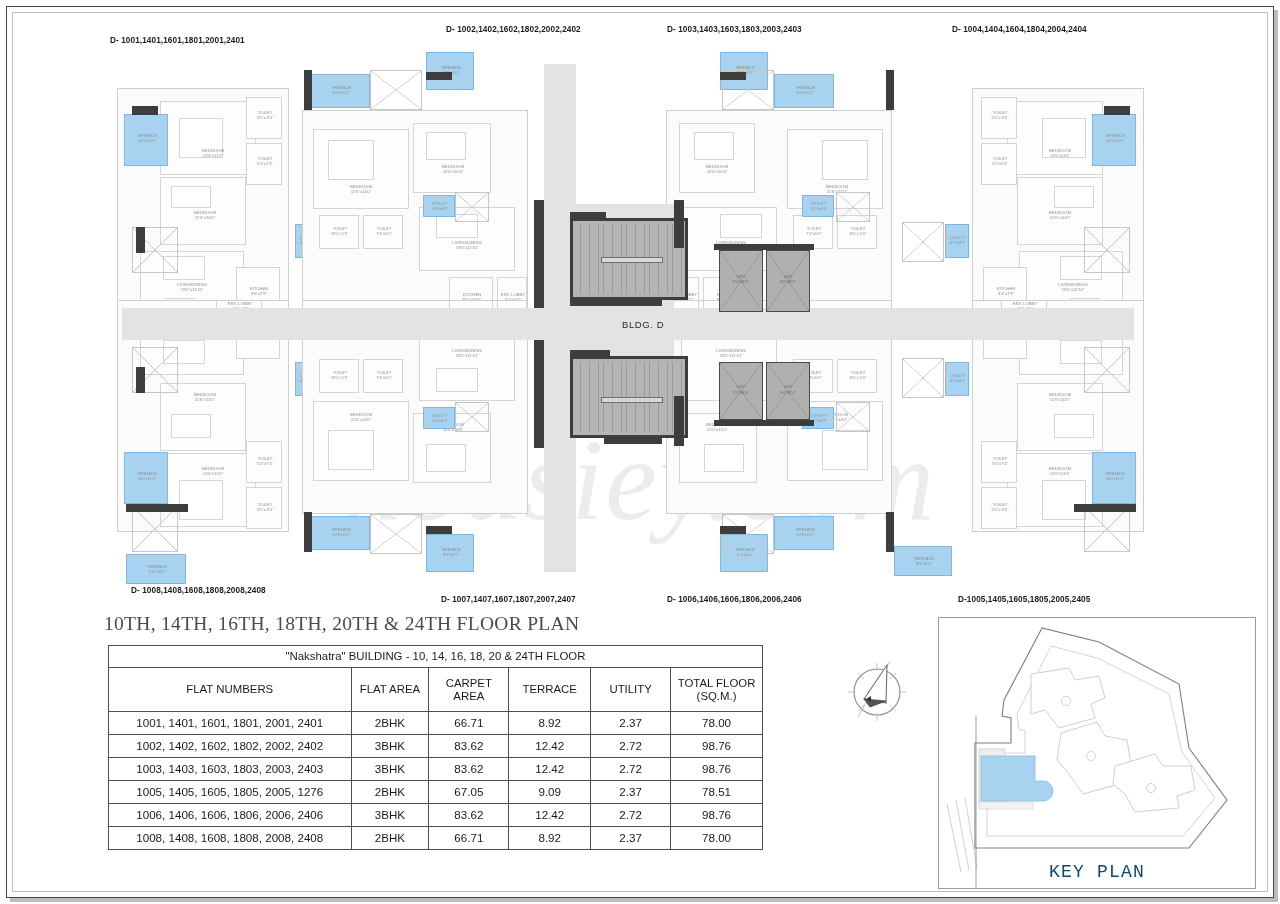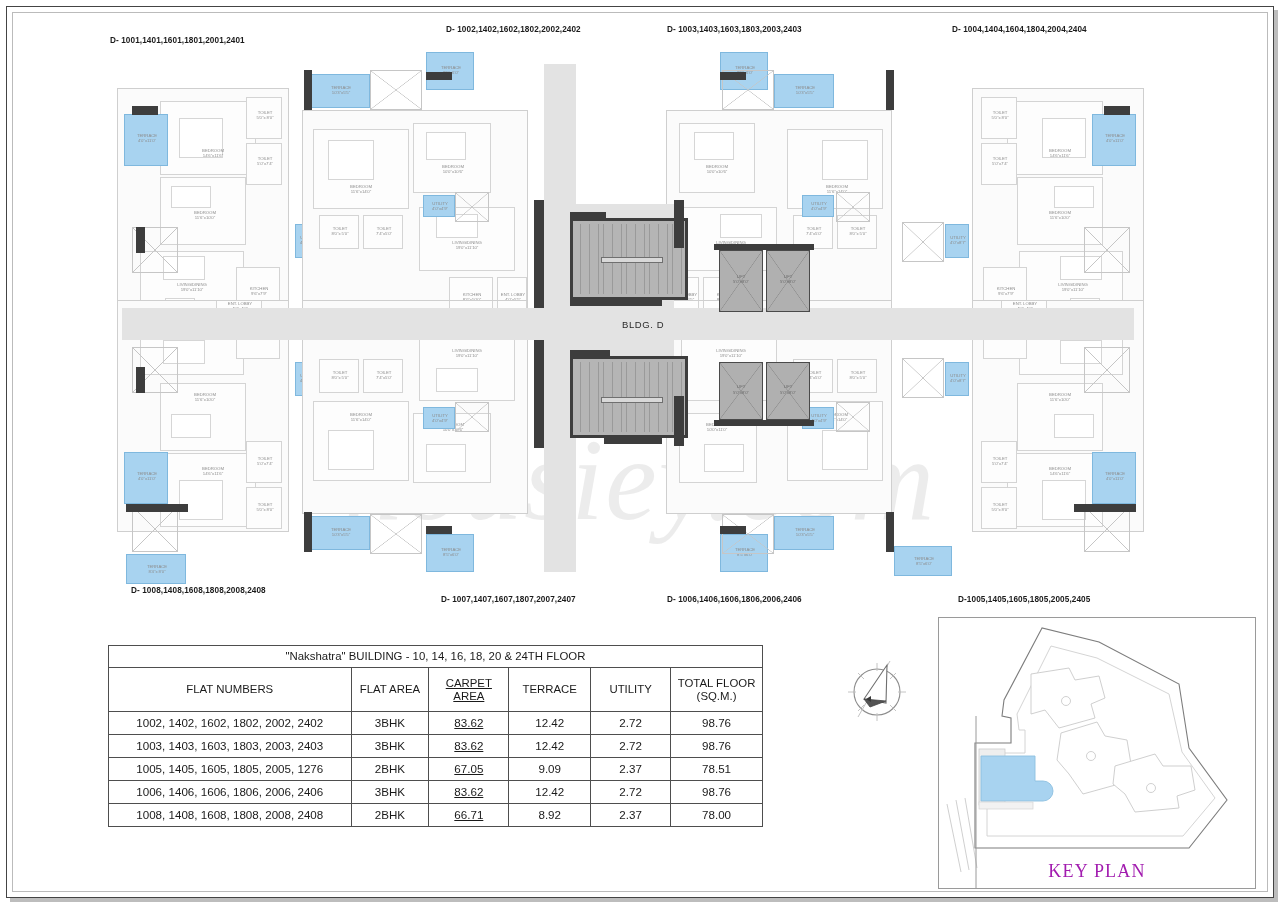--- a/index.html
+++ b/index.html
@@ -172,41 +172,41 @@
     text-align: center;
     font-weight: normal;
     padding: 0;
     height: 23px;
     line-height: 1.08;
   }
   #flat-table .title-cell { height: 22px; font-size: 11.4px; }
   #flat-table .hdr { height: 44px; font-size: 11.4px; }
   #flat-table .c-flats { width: 243px; }
   #flat-table .c-type  { width: 78px; }
-  #flat-table .c-carp  { width: 80px; text-decoration: underline; }
+  #flat-table .c-carp  { width: 80px; }
   #flat-table .c-terr  { width: 82px; }
   #flat-table .c-util  { width: 80px; }
   #flat-table .c-total { width: 92px; }
 
   
   #keyplan-box {
     position: absolute;
     left: 938px; top: 617px;
     width: 318px; height: 272px;
     border: 1px solid #9a9a9a;
     background: #fff;
     overflow: hidden;
   }
   #keyplan-title {
     position: absolute;
     left: 0; bottom: 6px; width: 100%;
     text-align: center;
-    font-family: Liberation Serif, serif;
+    font-family: Liberation Mono, monospace;
     font-size: 18px;
-    color: #a21caf;
+    color: #0c4a6e;
     letter-spacing: 1.2px;
   }
   #compass { position: absolute; left: 840px; top: 655px; width: 74px; height: 74px; }
   svg { display: block; }
 </style>
 </head>
 <body>
 
 <div id="page">
 
@@ -587,20 +587,21 @@
     <div class="wall" style="left:520px; top:186px; width:10px; height:108px;"></div>
     <div class="wall" style="left:520px; top:326px; width:10px; height:108px;"></div>
     <div class="wall" style="left:660px; top:186px; width:10px; height:48px;"></div>
     <div class="wall" style="left:660px; top:382px; width:10px; height:50px;"></div>
     <div class="wall" style="left:700px; top:230px; width:100px; height:6px;"></div>
     <div class="wall" style="left:700px; top:406px; width:100px; height:6px;"></div>
 
     <div id="bldg-label" style="left:608px; top:305px;">BLDG. D</div>
   </div>
 
+  <div id="floor-title">10TH, 14TH, 16TH, 18TH, 20TH &amp; 24TH FLOOR PLAN</div>
 
   <table id="flat-table">
     <thead>
       <tr>
         <td class="title-cell" colspan="6">"Nakshatra"  BUILDING - 10, 14, 16, 18, 20 &amp; 24TH FLOOR</td>
       </tr>
       <tr>
         <th class="hdr c-flats">FLAT NUMBERS</th>
         <th class="hdr c-type">FLAT AREA</th>
         <th class="hdr c-carp">
@@ -609,20 +610,28 @@
         </th>
         <th class="hdr c-terr">TERRACE</th>
         <th class="hdr c-util">UTILITY</th>
         <th class="hdr c-total">
           <div>TOTAL FLOOR</div>
           <div>(SQ.M.)</div>
         </th>
       </tr>
     </thead>
     <tbody id="table-body">
+        <tr>
+          <td class="c-flats">1001, 1401, 1601, 1801, 2001, 2401</td>
+          <td class="c-type">2BHK</td>
+          <td class="c-carp">66.71</td>
+          <td class="c-terr">8.92</td>
+          <td class="c-util">2.37</td>
+          <td class="c-total">78.00</td>
+        </tr>
         <tr>
           <td class="c-flats">1002, 1402, 1602, 1802, 2002, 2402</td>
           <td class="c-type">3BHK</td>
           <td class="c-carp">83.62</td>
           <td class="c-terr">12.42</td>
           <td class="c-util">2.72</td>
           <td class="c-total">98.76</td>
         </tr>
         <tr>
           <td class="c-flats">1003, 1403, 1603, 1803, 2003, 2403</td>

